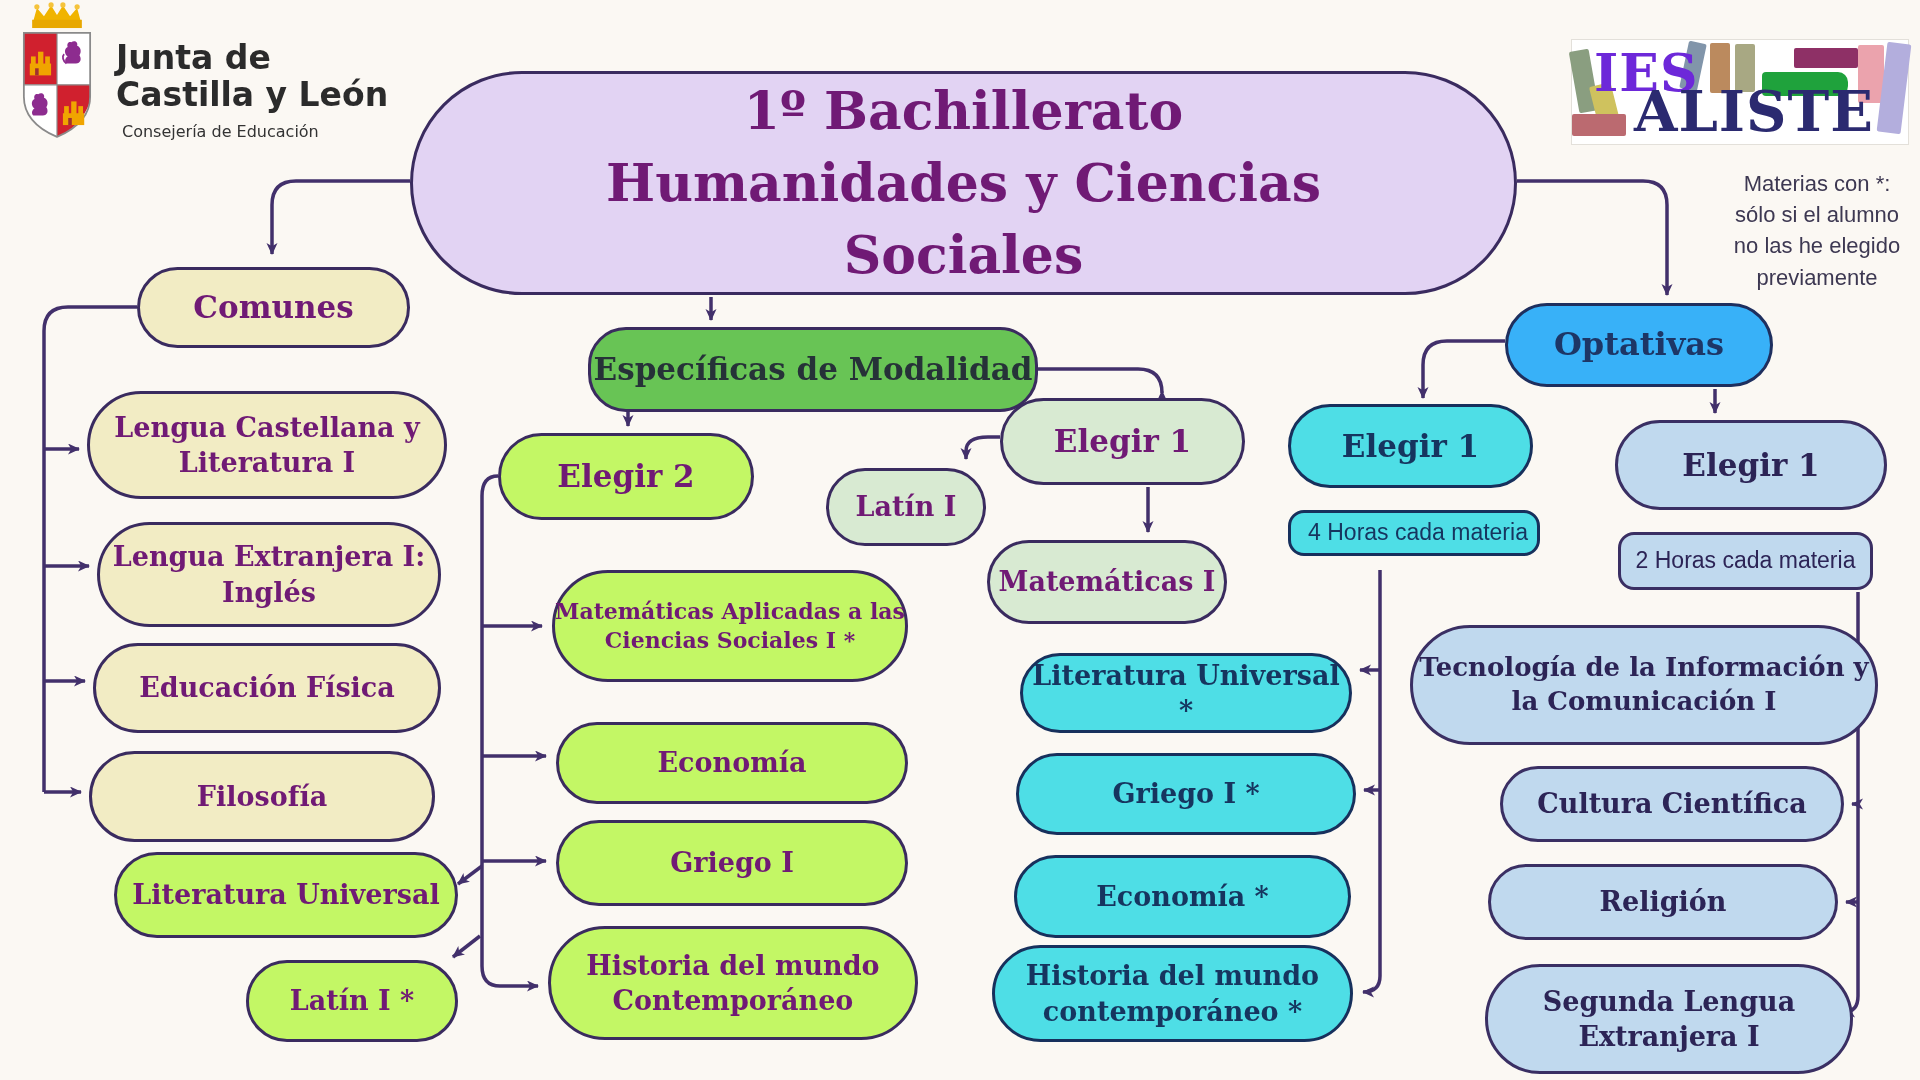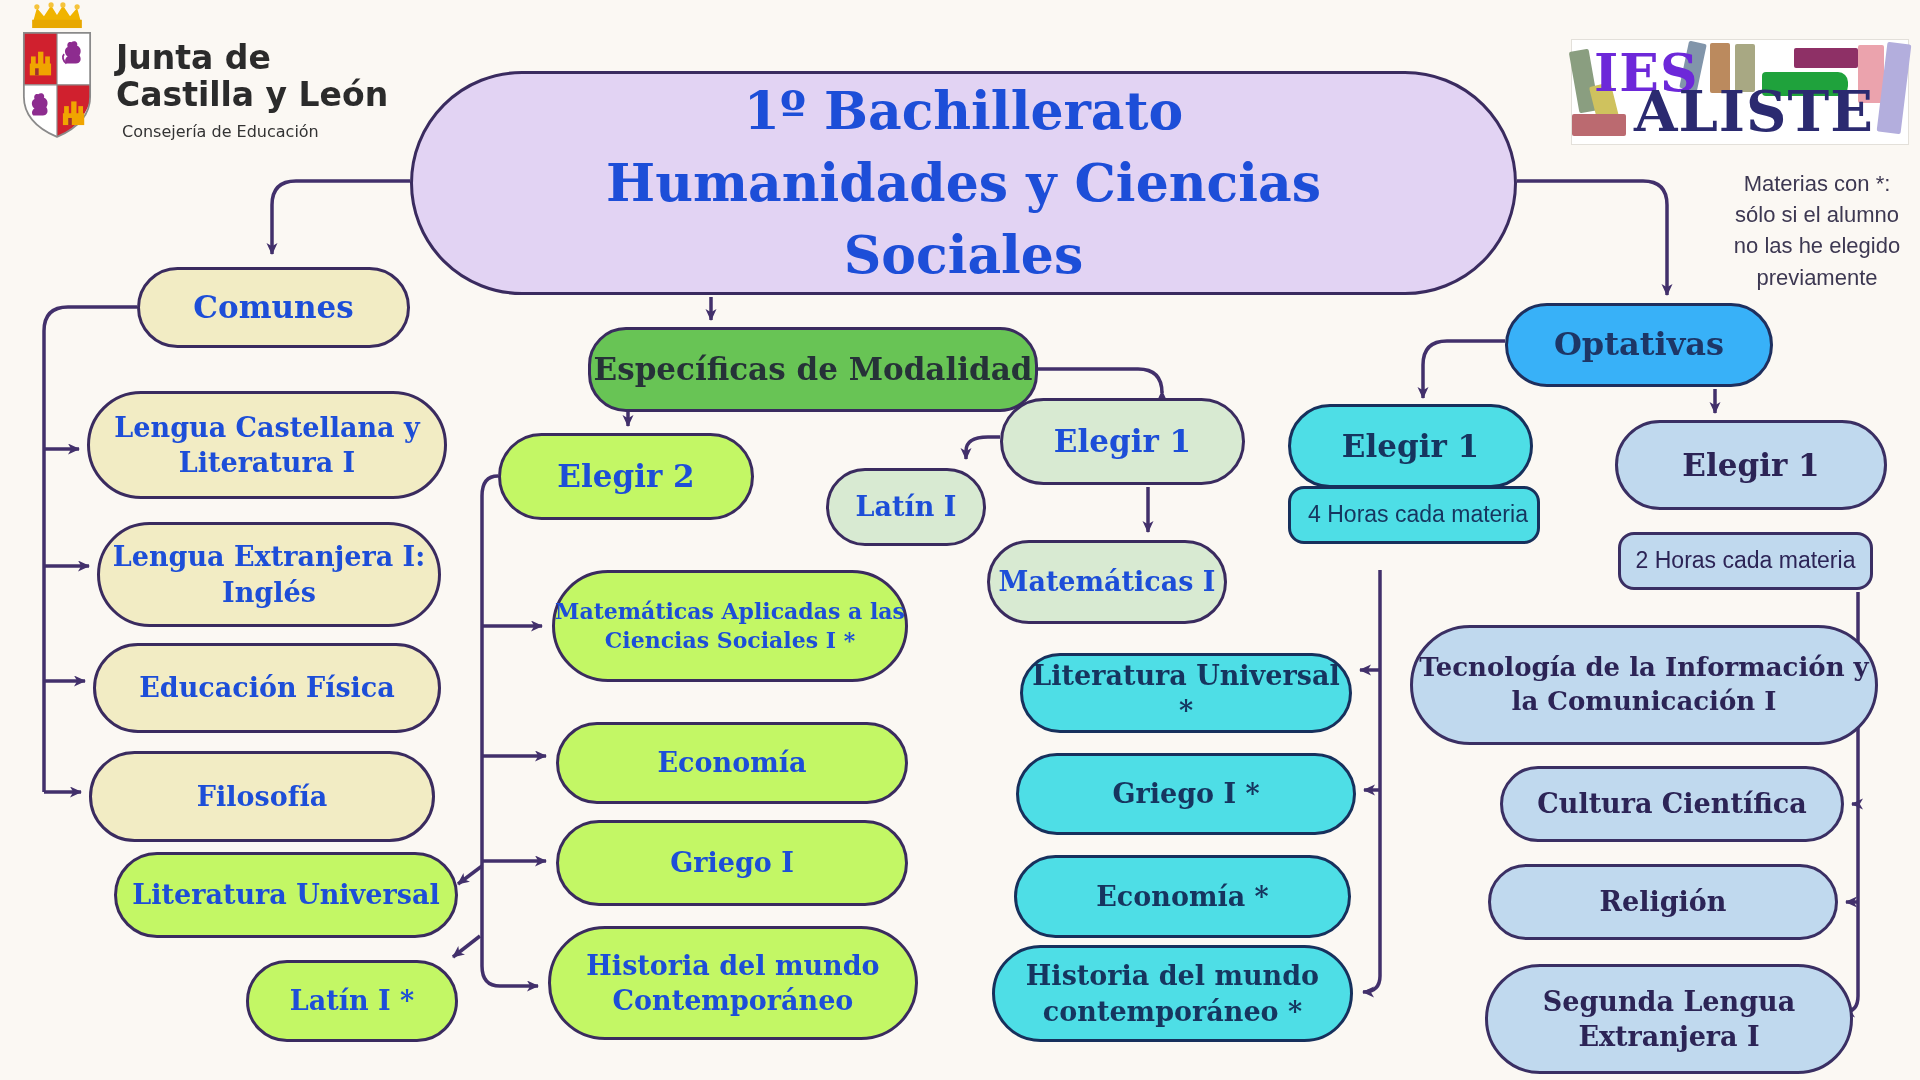--- a/index.html
+++ b/index.html
@@ -2,21 +2,21 @@
 <html><head>
 <meta charset="utf-8">
 <style>
   html,body{margin:0;padding:0;background:#fbf8f3;}
   .canvas{position:relative;width:1920px;height:1080px;background:#fbf8f3;overflow:hidden;
           font-family:"DejaVu Serif","Liberation Serif",serif;}
   svg.wires{position:absolute;left:0;top:0;z-index:1;}
   .ln{fill:none;stroke:#42306b;stroke-width:3.5;}
   .b{position:absolute;z-index:2;display:flex;align-items:center;justify-content:center;
      text-align:center;border:3px solid #3a2b5f;border-radius:999px;font-weight:bold;
-     font-size:27px;line-height:1.3;white-space:pre-line;color:#1d4ed8;box-sizing:border-box;}
+     font-size:27px;line-height:1.3;white-space:pre-line;color:#701a75;box-sizing:border-box;}
   .lavender{background:#e2d3f3;}
   .cream{background:#f2ecc4;}
   .mgreen{background:#68c455;color:#263238;}
   .lime{background:#c3f765;}
   .pale{background:#d8ead2;}
   .cyan{background:#4edee6;border-color:#17305c;color:#16355f;}
   .blue{background:#38b1f8;border-color:#1e2f5e;color:#1d3666;}
   .lblue{background:#c0d9ee;border-color:#3a2f63;color:#2c2456;}
   .tag{border-radius:16px;font-family:"Liberation Sans","DejaVu Sans",sans-serif;
        font-weight:400;font-size:23px;}
@@ -181,21 +181,21 @@
 Ciencias Sociales I *</div>
   <div class="b lime" style="left:556px;top:722px;width:352px;height:82px;">Economía</div>
   <div class="b lime" style="left:556px;top:820px;width:352px;height:86px;">Griego I</div>
   <div class="b lime" style="left:548px;top:926px;width:370px;height:114px;">Historia del mundo
 Contemporáneo</div>
   <div class="b pale" style="left:826px;top:468px;width:160px;height:78px;">Latín I</div>
   <div class="b pale hdr" style="left:1000px;top:398px;width:245px;height:87px;">Elegir 1</div>
   <div class="b pale" style="left:987px;top:540px;width:240px;height:84px;">Matemáticas I</div>
 
   <div class="b cyan hdr" style="left:1288px;top:404px;width:245px;height:84px;">Elegir 1</div>
-  <div class="b cyan tag" style="left:1288px;top:486px;width:252px;height:58px;padding-left:8px;">4 Horas cada materia</div>
+  <div class="b cyan tag" style="left:1288px;top:510px;width:252px;height:46px;padding-left:8px;">4 Horas cada materia</div>
   <div class="b cyan" style="left:1020px;top:653px;width:332px;height:80px;">Literatura Universal *</div>
   <div class="b cyan" style="left:1016px;top:753px;width:340px;height:82px;">Griego I *</div>
   <div class="b cyan" style="left:1014px;top:855px;width:337px;height:83px;">Economía *</div>
   <div class="b cyan" style="left:992px;top:945px;width:361px;height:97px;">Historia del mundo
 contemporáneo *</div>
 
   <div class="b blue hdr" style="left:1505px;top:303px;width:268px;height:84px;font-size:32px;">Optativas</div>
   <div class="b lblue hdr" style="left:1615px;top:420px;width:272px;height:90px;">Elegir 1</div>
   <div class="b lblue tag" style="left:1618px;top:532px;width:255px;height:58px;">2 Horas cada materia</div>
   <div class="b lblue" style="left:1410px;top:625px;width:468px;height:120px;font-size:26px;">Tecnología de la Información y

